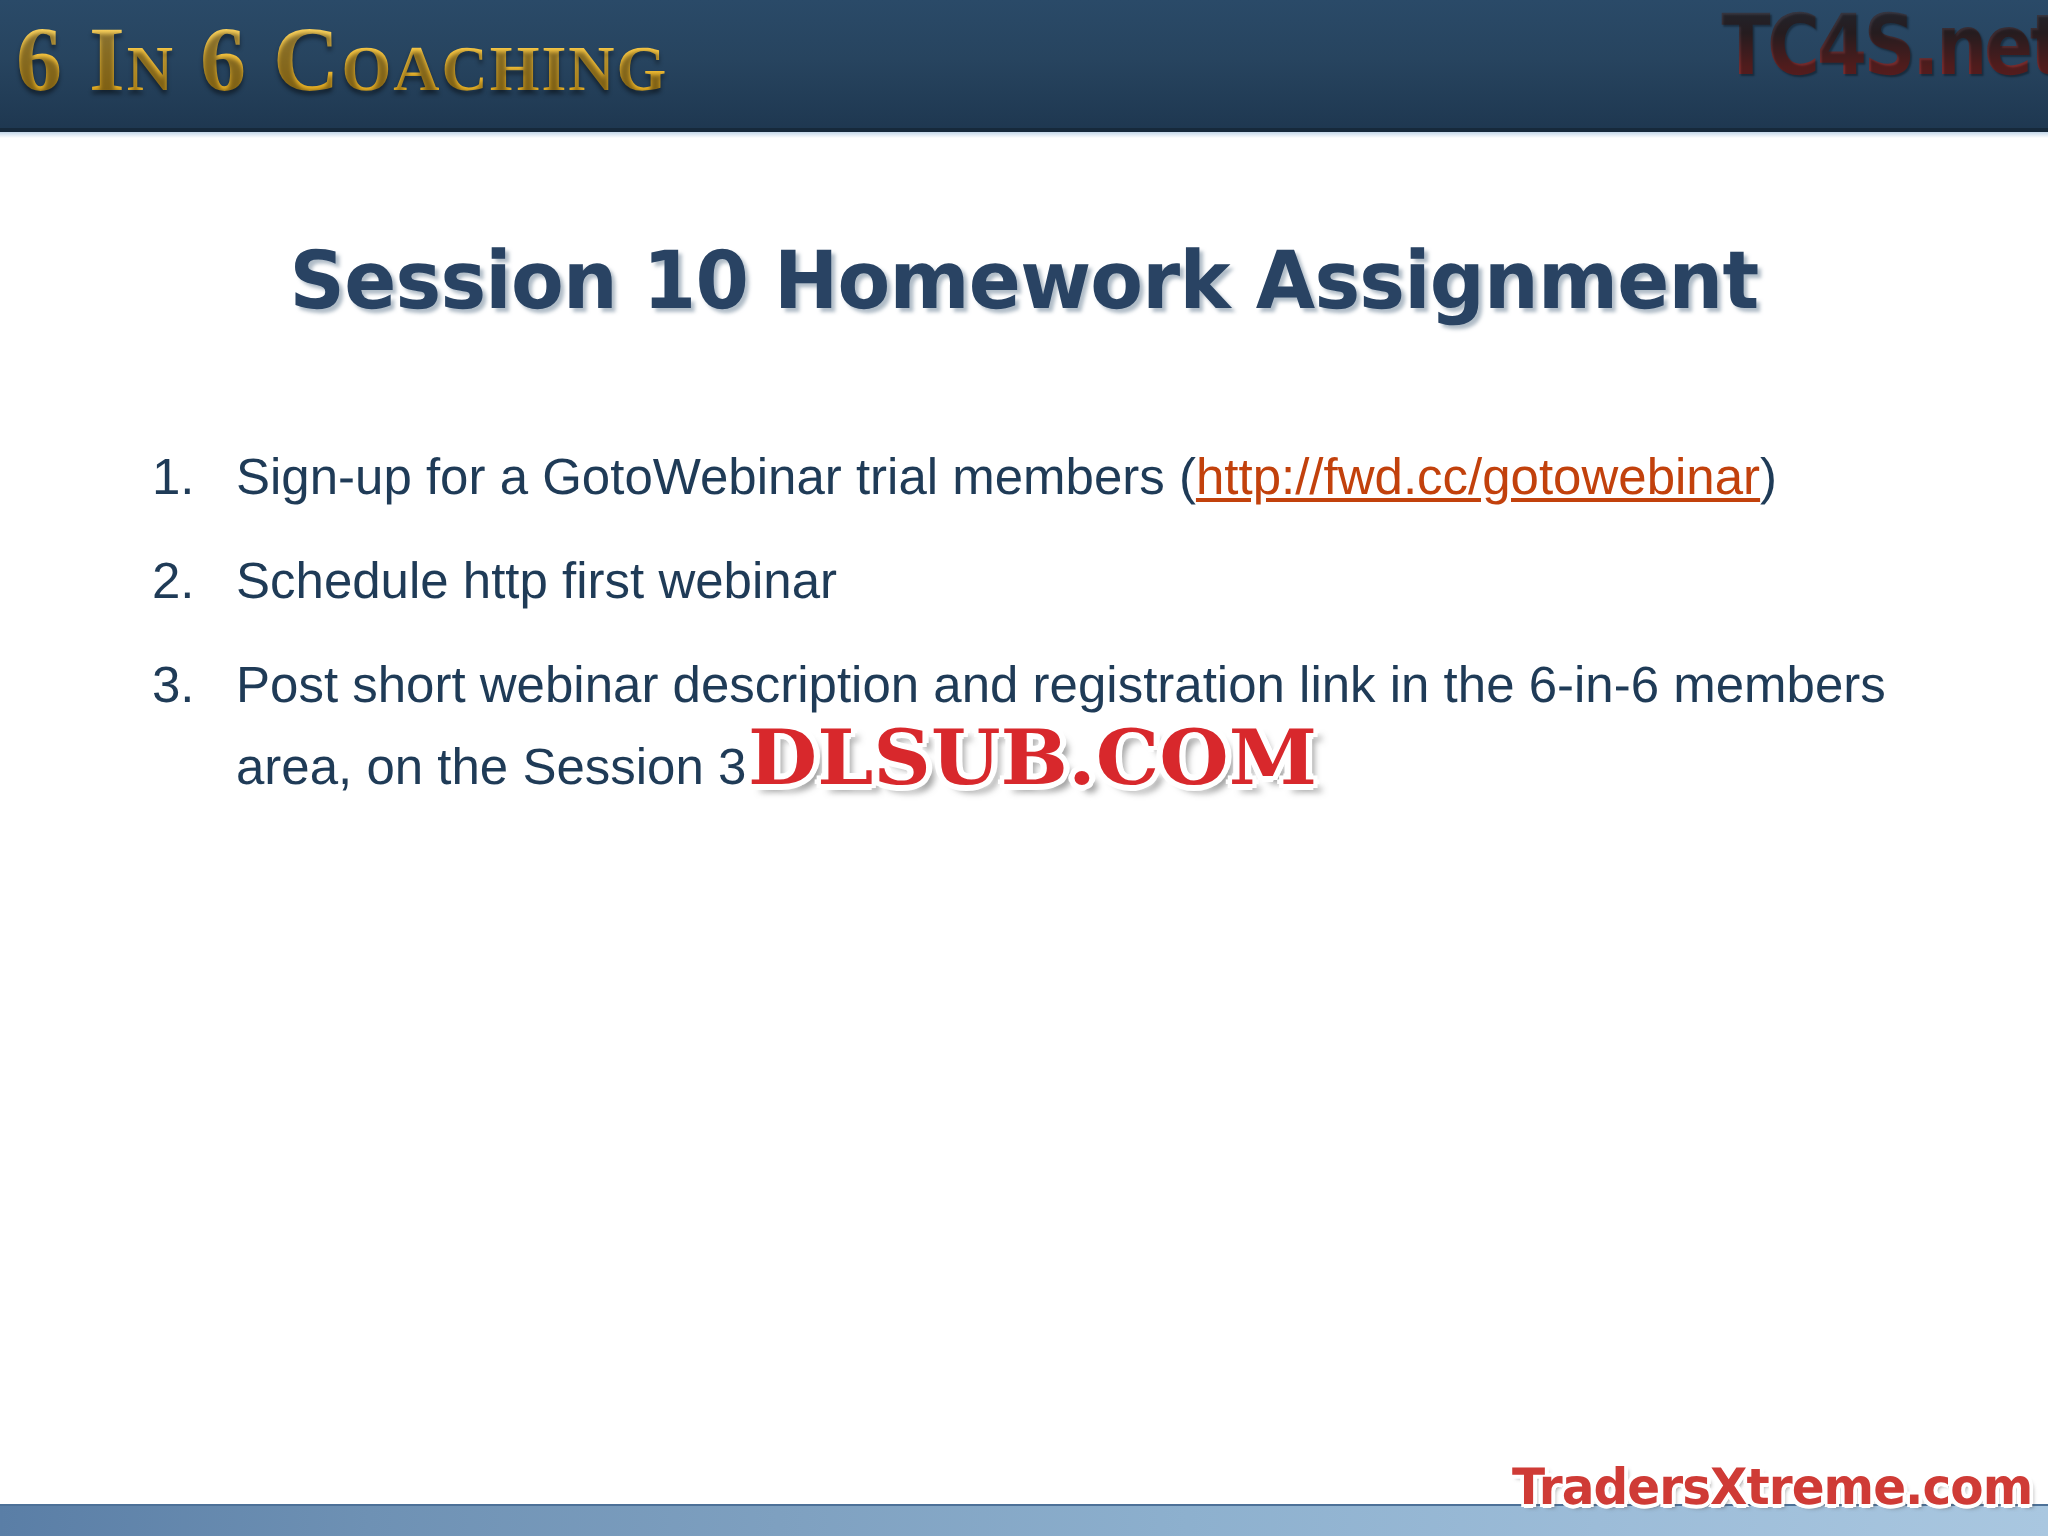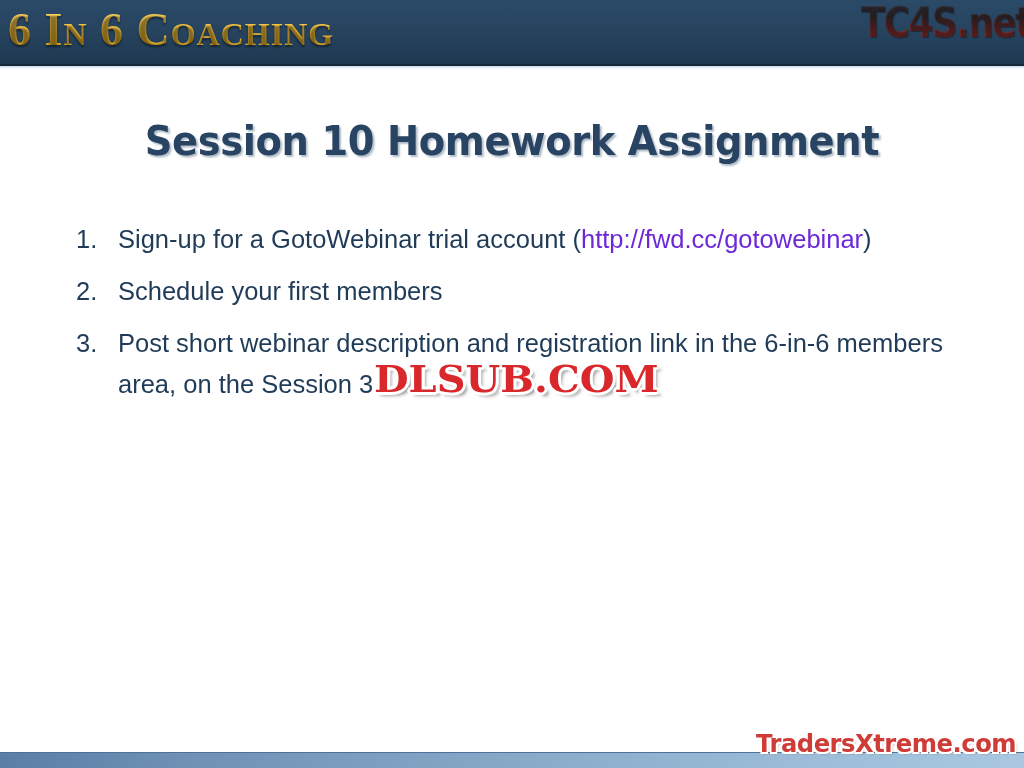--- a/index.html
+++ b/index.html
@@ -123,21 +123,22 @@
   .list-num {
     width: 42px;
     flex: 0 0 42px;
     text-align: left;
     color: #1f3b57;
   }
   .list-text {
     flex: 1 1 auto;
   }
   .link-text {
-    color: #6d28d9;
+    text-decoration: underline;
+    color: #c2410c;
   }
 
   
   .watermark {
     position: absolute;
     left: 374px;
     top: 356px;
     font-family: "DejaVu Serif", "Liberation Serif", serif;
     font-size: 38px;
     font-weight: 700;
@@ -204,26 +205,26 @@
     <div class="tc4s">TC4S.net</div>
   </div>
   <div class="header-underline"></div>
 
   <div class="slide-title">Session 10 Homework Assignment</div>
 
   <ol class="body-list" style="list-style:none;margin:0;padding:0;">
 
     <li class="list-item">
       <span class="list-num">1.</span>
-      <span class="list-text"><span>Sign-up for a GotoWebinar trial account (</span><span class="link-text">http://fwd.cc/gotowebinar</span><span>)</span></span>
+      <span class="list-text"><span>Sign-up for a GotoWebinar trial members (</span><span class="link-text">http://fwd.cc/gotowebinar</span><span>)</span></span>
     </li>
 
     <li class="list-item">
       <span class="list-num">2.</span>
-      <span class="list-text">Schedule your first members</span>
+      <span class="list-text">Schedule http first webinar</span>
     </li>
 
     <li class="list-item">
       <span class="list-num">3.</span>
       <span class="list-text">Post short webinar description and registration link in the 6-in-6 members area, on the Session 3 r</span>
     </li>
 
   </ol>
 
   <div class="watermark">DLSUB.COM</div>

